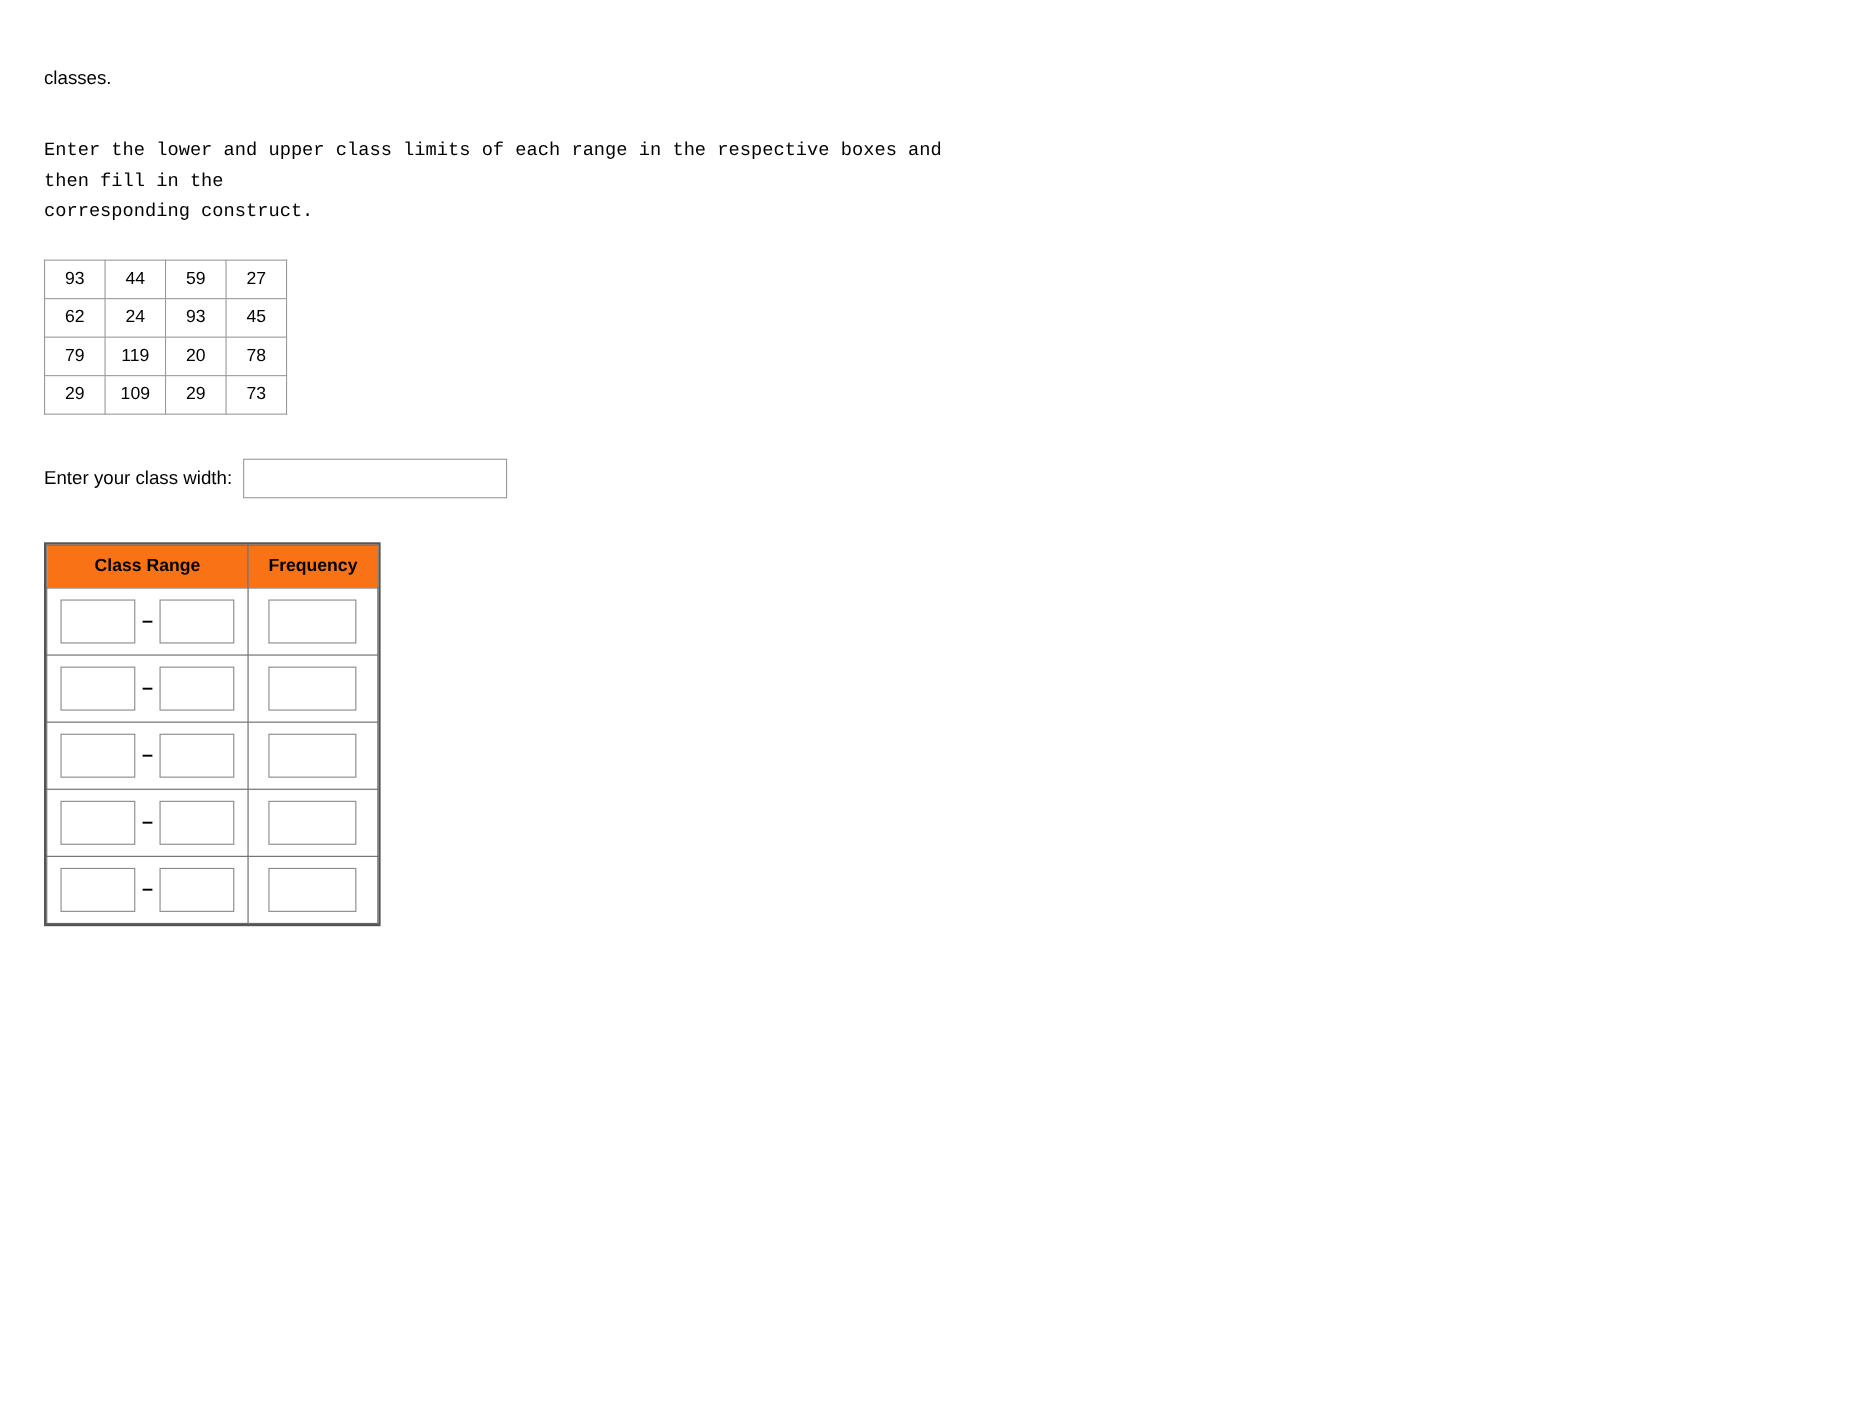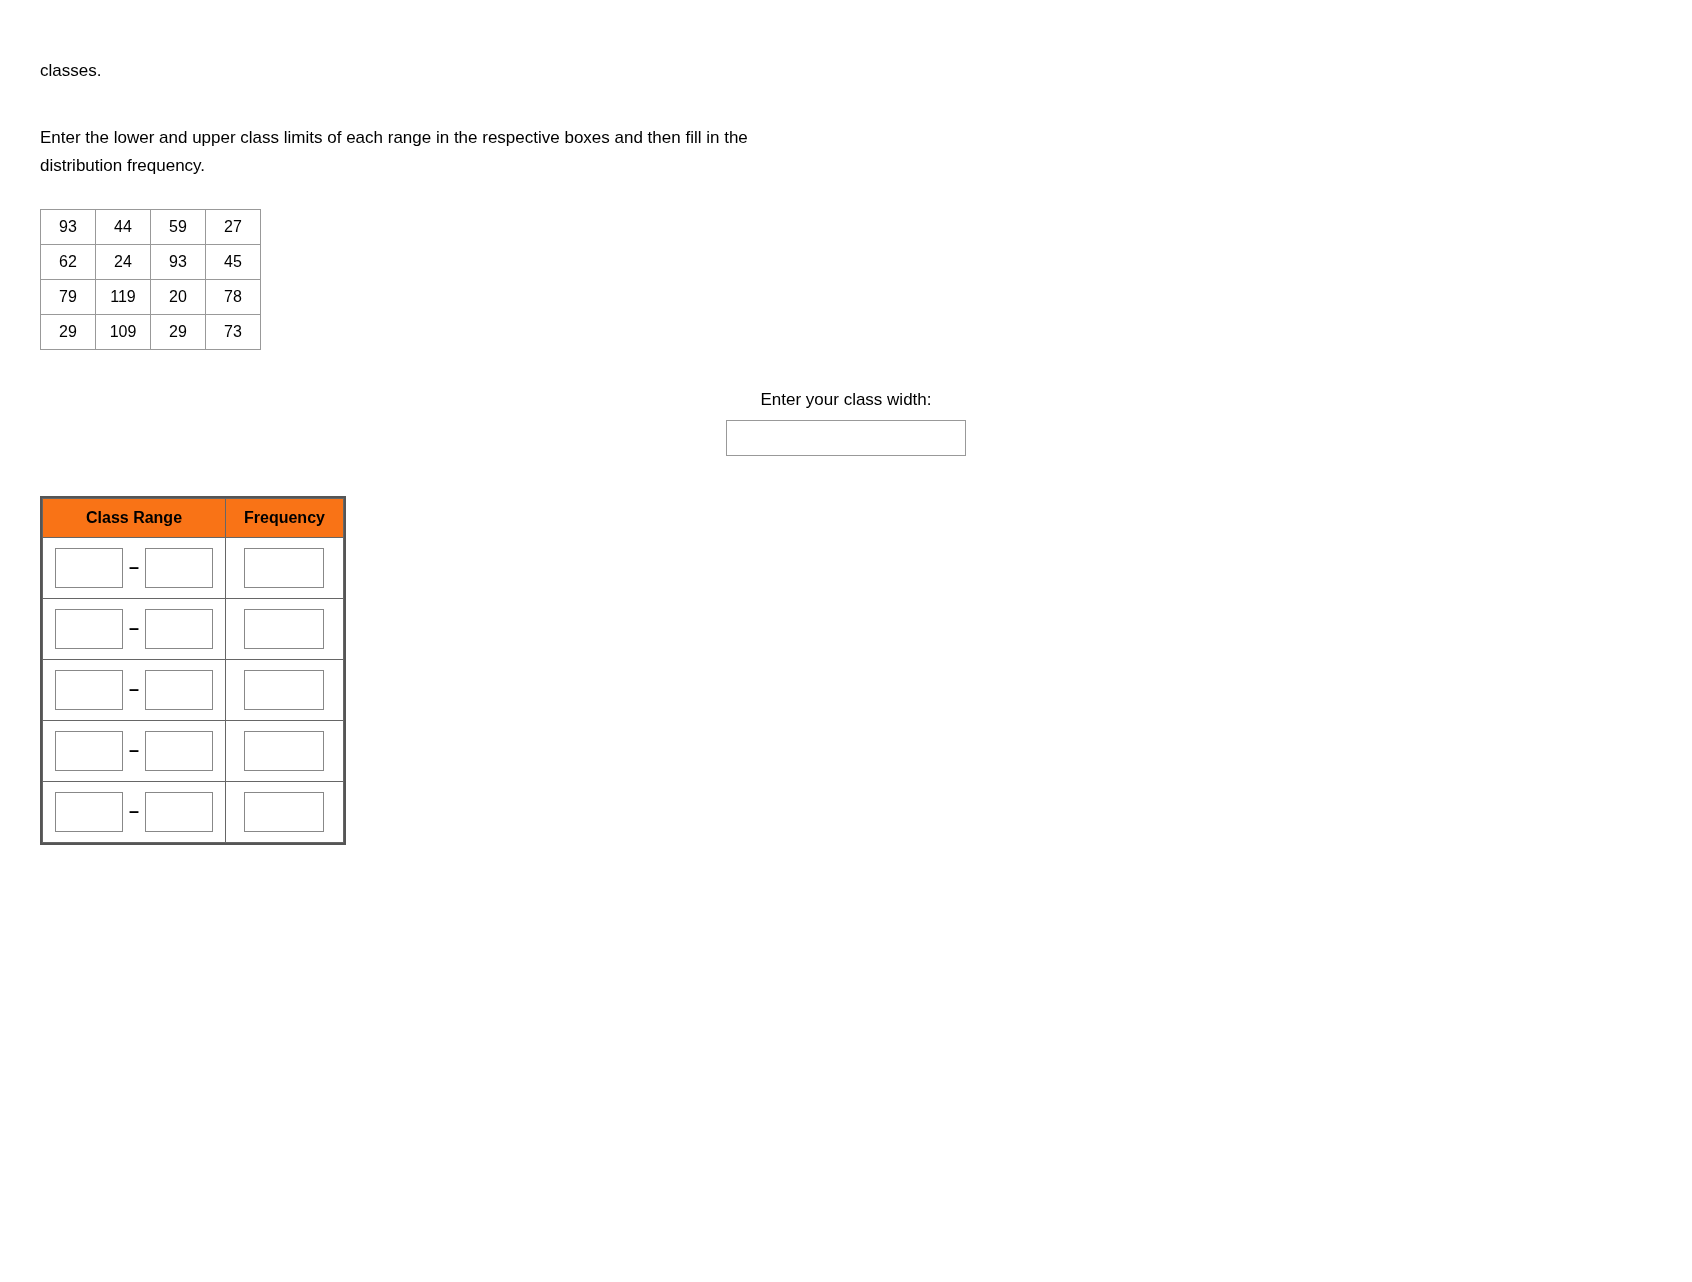--- a/index.html
+++ b/index.html
@@ -23,20 +23,21 @@
       line-height: 1.6;
       margin-bottom: 40px;
       max-width: 850px;
     }
 
     .instructions-2 {
       font-size: 17px;
       line-height: 1.6;
       margin-bottom: 30px;
       max-width: 850px;
+      font-family: Liberation Mono, monospace;
     }
 
     .data-table {
       border-collapse: collapse;
       margin-bottom: 40px;
     }
 
     .data-table td {
       border: 1px solid #999;
       padding: 8px 4px;
@@ -44,21 +45,20 @@
       font-size: 16px;
       min-width: 55px;
     }
 
     .class-width-row {
       display: flex;
       align-items: center;
       gap: 10px;
       margin-bottom: 40px;
       font-size: 17px;
-      flex-direction: column;
     }
 
     .class-width-input {
       border: 1px solid #999;
       width: 240px;
       height: 36px;
       padding: 4px 8px;
       font-size: 16px;
     }
 
@@ -119,21 +119,21 @@
 
 
 
 <p class="instructions">
   <br>
   <span>classes.</span>
 </p>
 
 <p class="instructions-2">
   <span>Enter the lower and upper class limits of each range in the respective boxes and then fill in the</span><br>
-  <span>distribution frequency.</span>
+  <span>corresponding construct.</span>
 </p>
 
 <table class="data-table">
   <tbody id="data-table-body">
   <tr>
         <td>93</td>
         <td>44</td>
         <td>59</td>
         <td>27</td>
       </tr>

